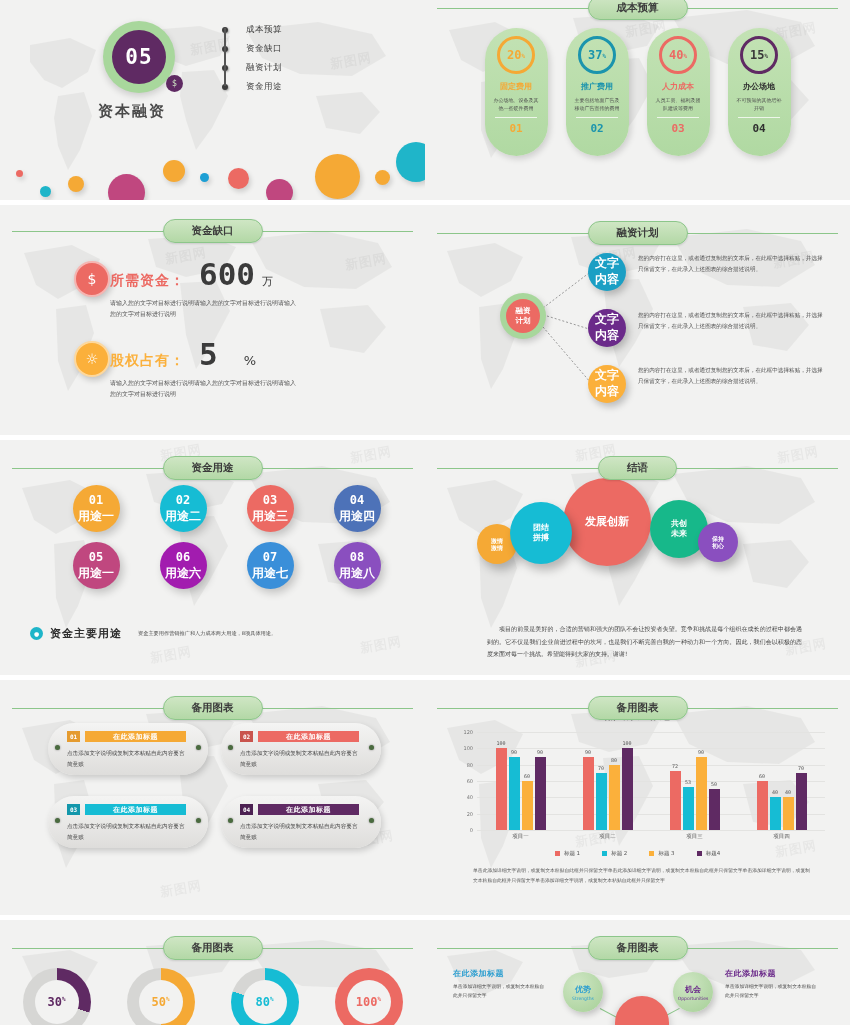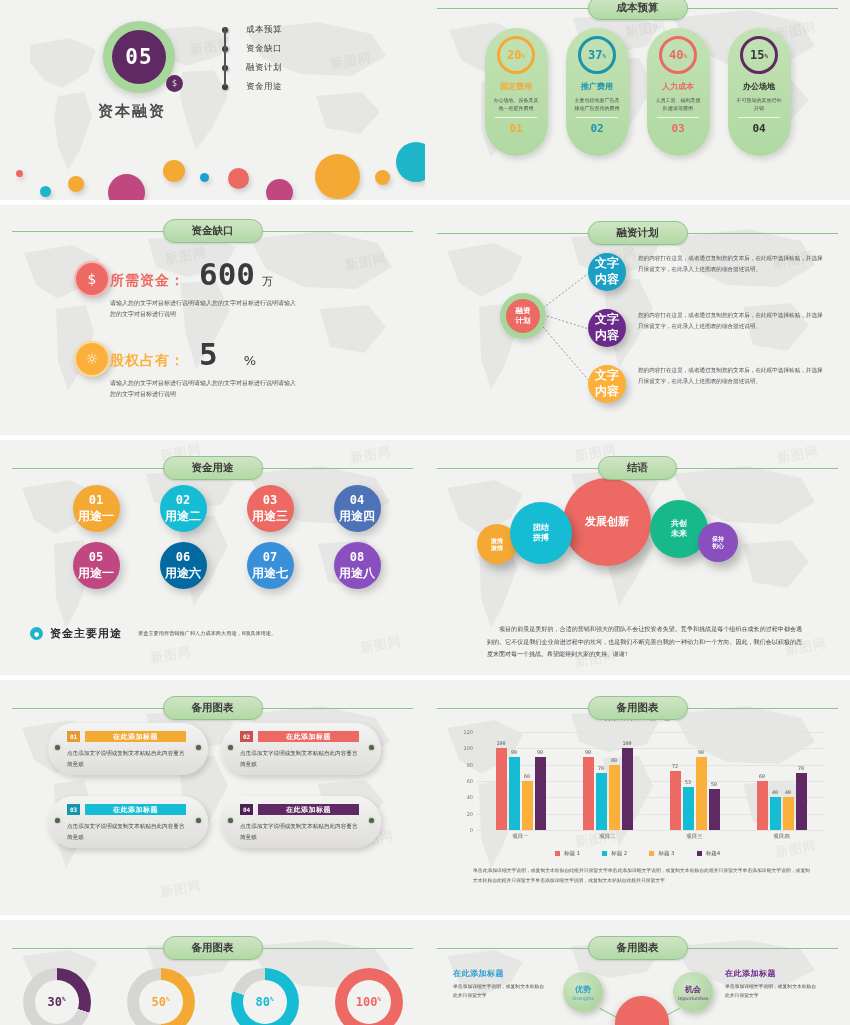--- a/index.html
+++ b/index.html
@@ -572,21 +572,21 @@
             <span class="s5-l">用途四</span>
           </div>
         </div>
       <div>
           <div class="s5-c" style="background:#c0477f">
             <span class="s5-n">05</span>
             <span class="s5-l">用途一</span>
           </div>
         </div>
       <div>
-          <div class="s5-c" style="background:#0369a1">
+          <div class="s5-c" style="background:#a21caf">
             <span class="s5-n">06</span>
             <span class="s5-l">用途六</span>
           </div>
         </div>
       <div>
           <div class="s5-c" style="background:#3a8fd9">
             <span class="s5-n">07</span>
             <span class="s5-l">用途七</span>
           </div>
         </div>

